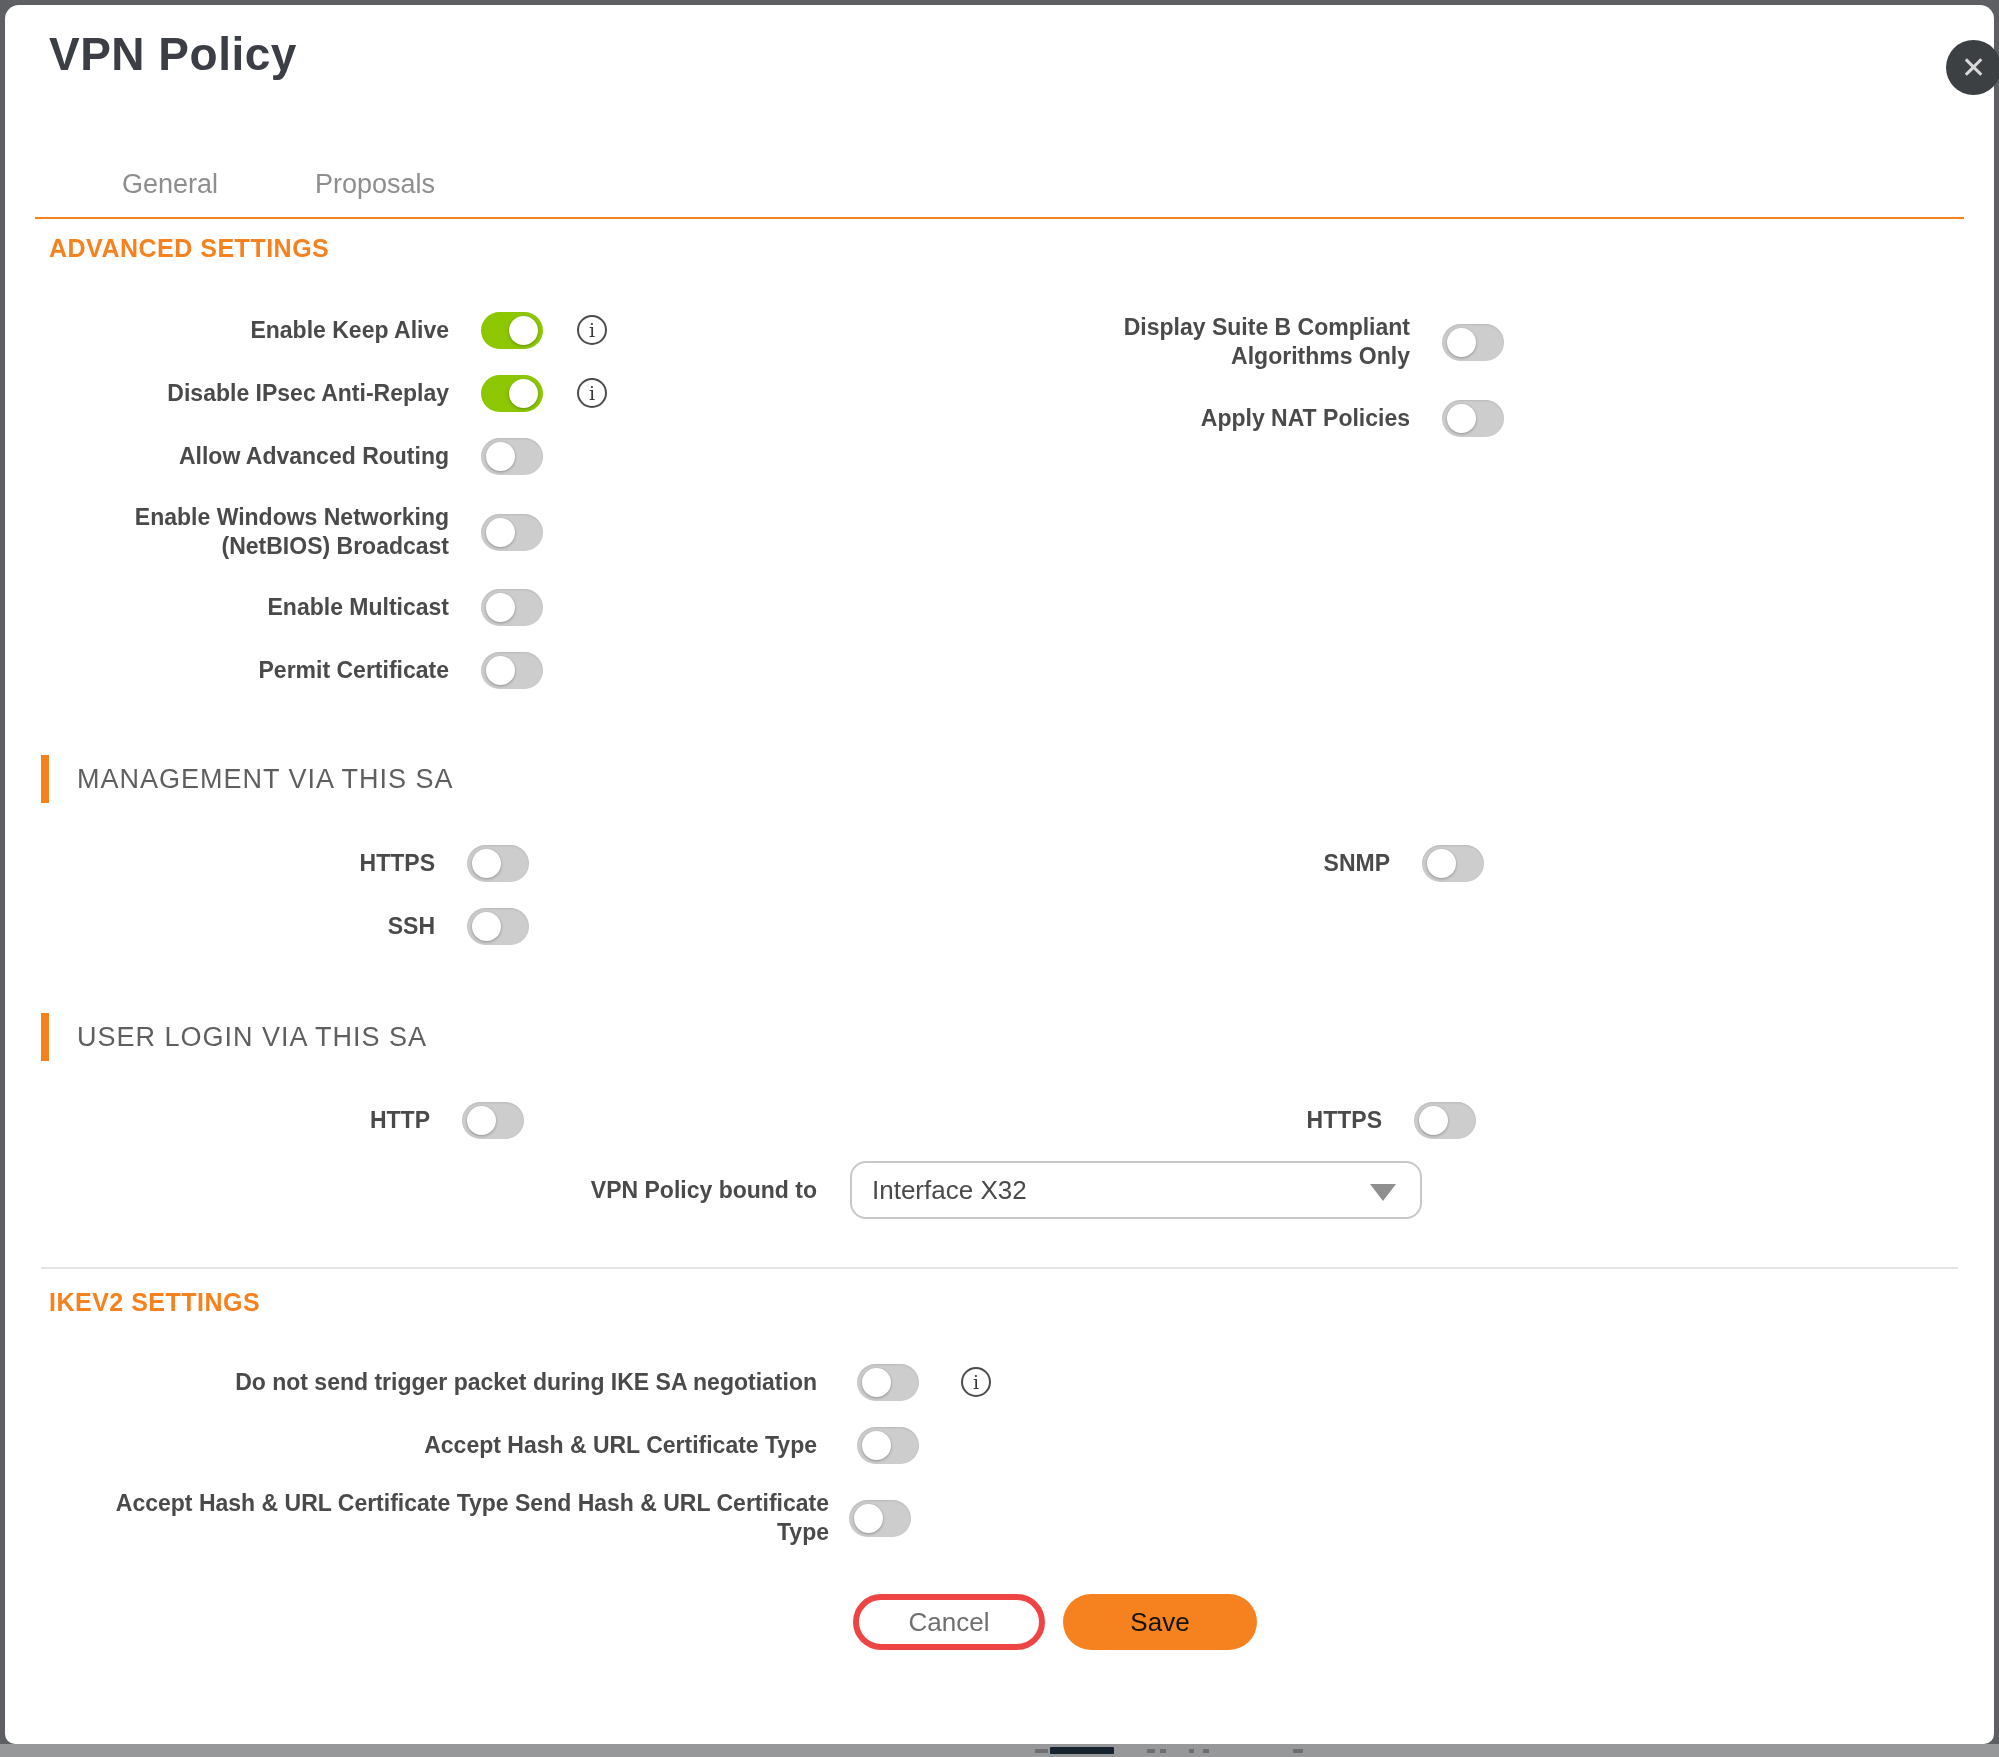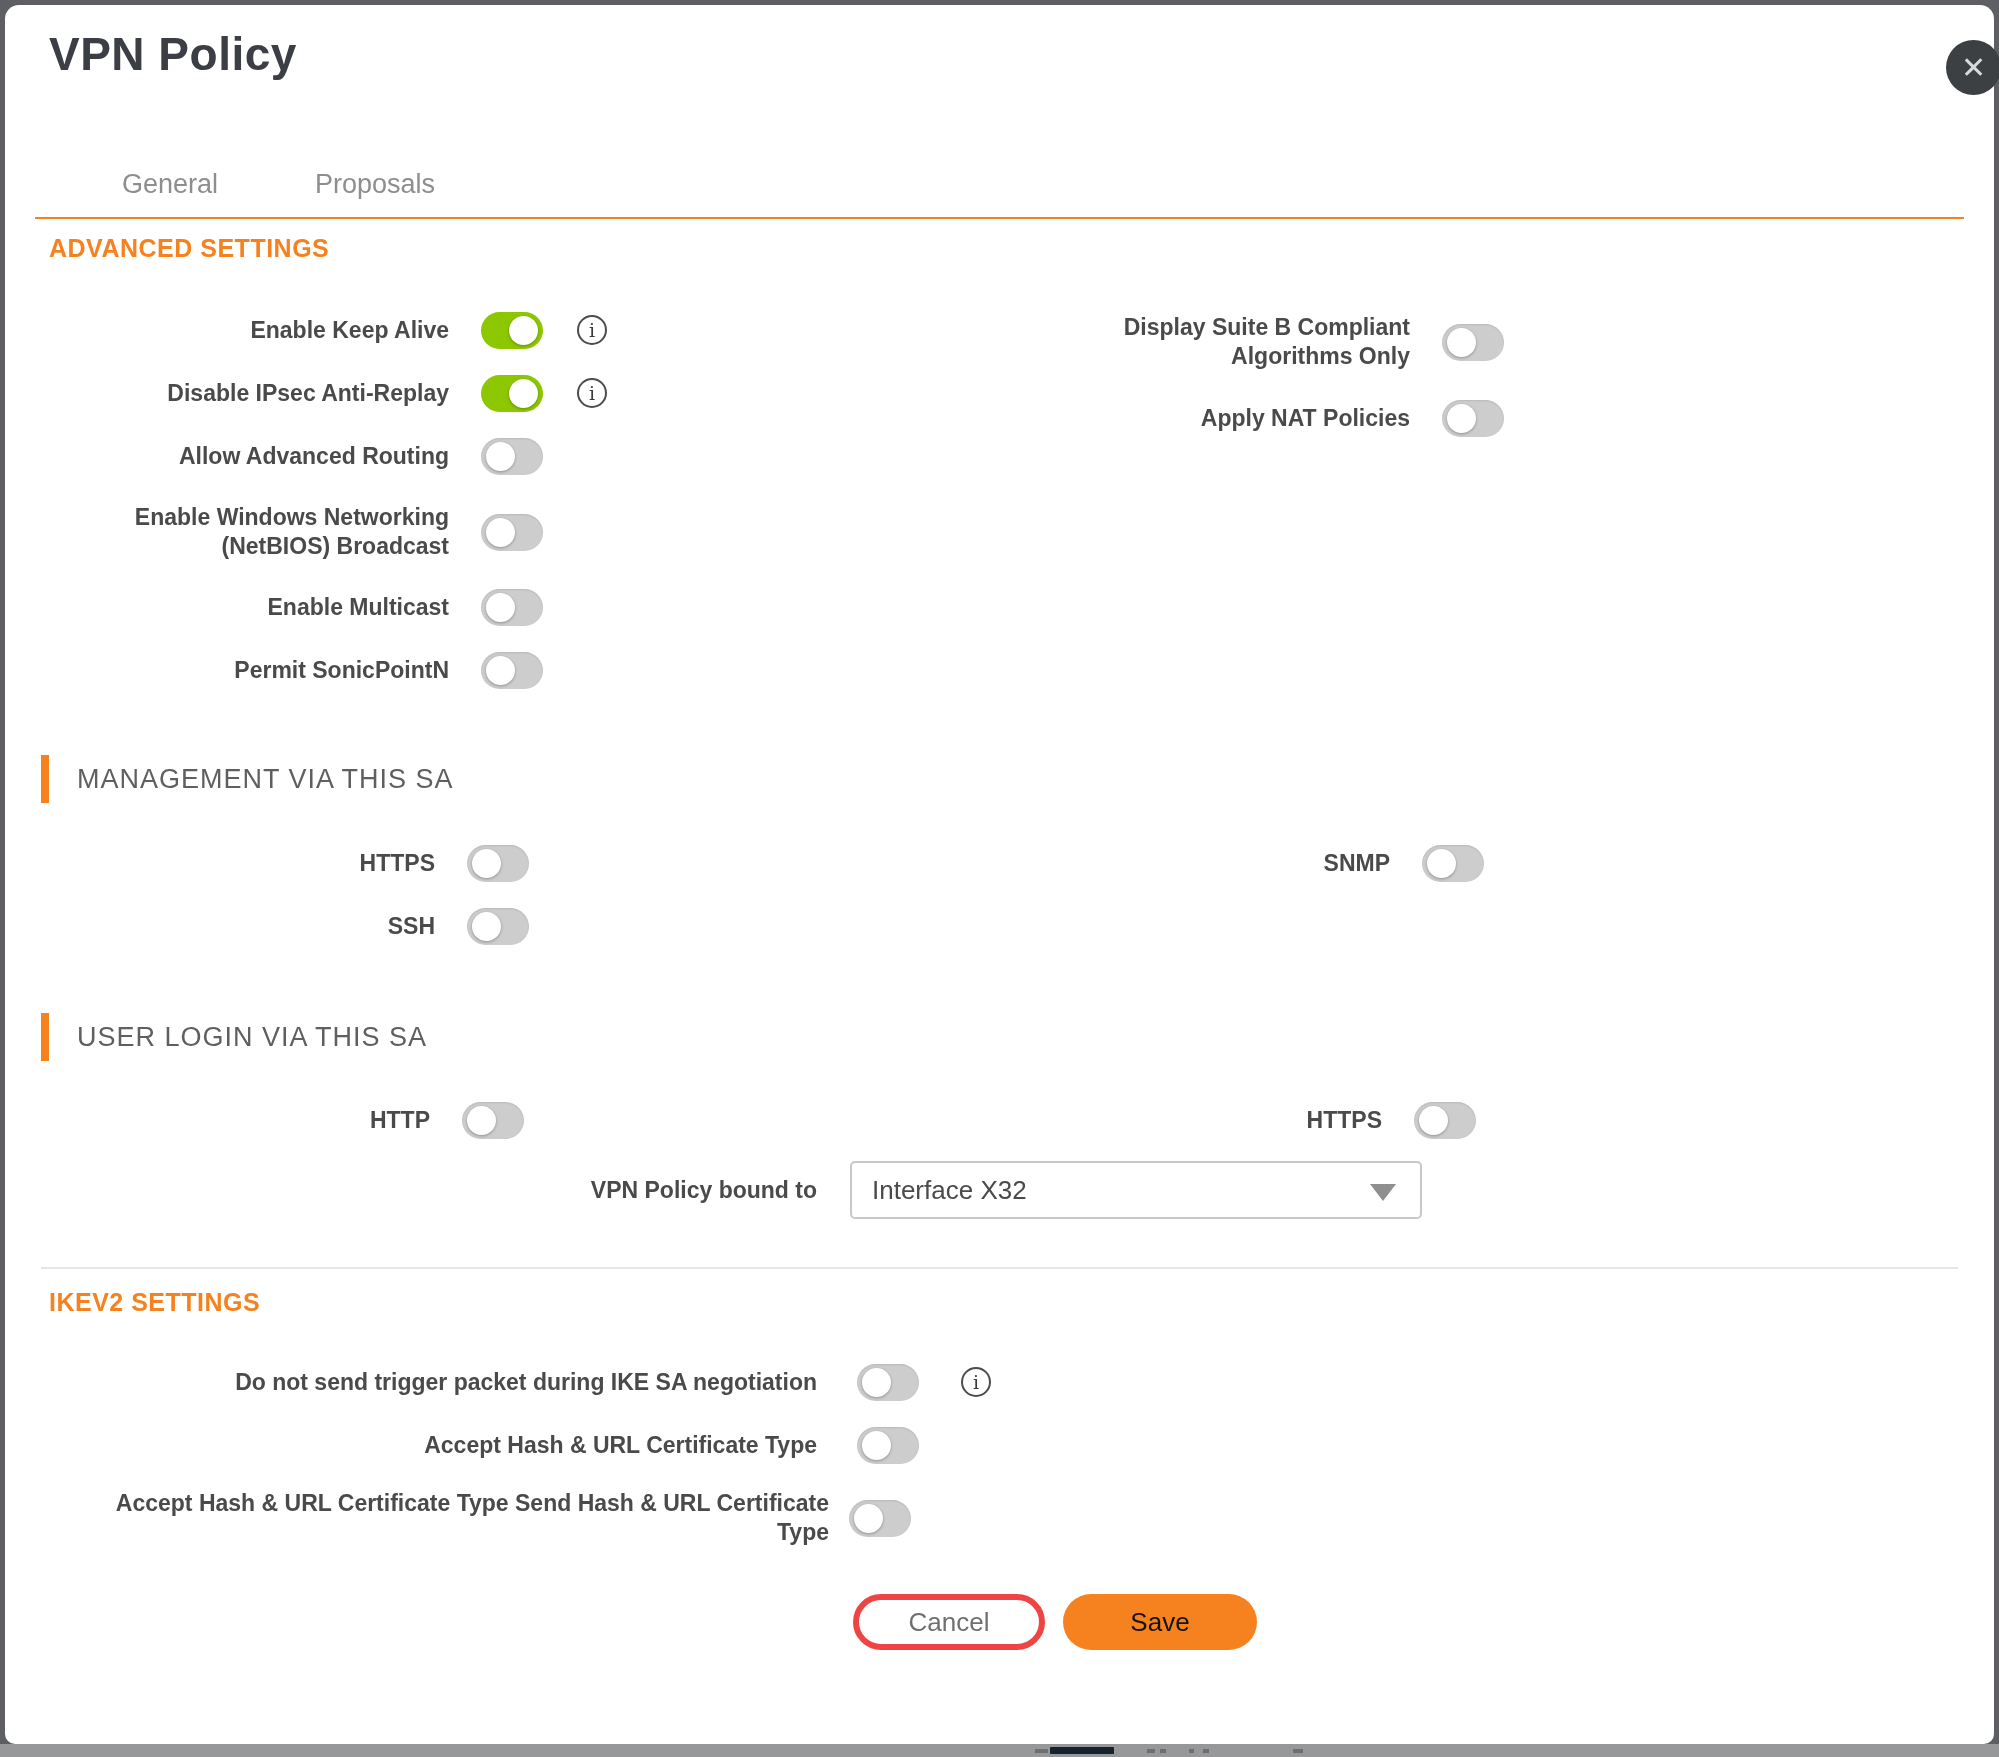--- a/index.html
+++ b/index.html
@@ -44,21 +44,21 @@
   .toggle.on { background:var(--toggle-on); box-shadow:none; }
   .toggle.on::after { left:auto; right:5px; }
 
   .info { width:30px; height:30px; border:2px solid #4c4c4c; border-radius:50%; flex:0 0 auto;
           display:flex; align-items:center; justify-content:center;
           font-family:"DejaVu Serif", serif; font-size:19px; color:#3a3a3a; margin-left:2px; }
 
   .divider { position:absolute; left:36px; right:36px; top:1262px; height:2px; background:#e5e5e5; }
 
   .bound-row { position:absolute; left:44px; top:1156px; height:58px; display:flex; align-items:center; }
-  .dropdown { width:572px; height:58px; margin-left:33px; border:2px solid #c8c8c8; border-radius:5px;
+  .dropdown { width:572px; height:58px; margin-left:33px; border:2px solid #c8c8c8; border-radius:16px;
               background:#fff; display:flex; align-items:center; padding:0 28px 0 20px; cursor:pointer; position:relative; }
   .dropdown .value { font-size:26px; color:#4a4a4a; }
   .caret { position:absolute; right:24px; top:21px; width:0; height:0;
            border-left:13px solid transparent; border-right:13px solid transparent; border-top:17px solid #8f8f8f; }
 
   .footer { position:absolute; top:1589px; left:0; width:100%; height:56px; }
   .btn { position:absolute; height:56px; border-radius:28px; font-size:26px; cursor:pointer;
          font-family:"Liberation Sans",sans-serif; }
   .btn-cancel { left:848px; width:192px; background:#ffffff; border:6px solid #ef4444; color:#6f6f6f; }
   .btn-save { left:1058px; width:194px; background:var(--accent); border:none; color:#141414; font-weight:500; }
@@ -95,21 +95,21 @@
   </div>
   <div class="row" style="left:44px; top:507px">
     <div class="lbl w400">Enable Windows Networking (NetBIOS) Broadcast</div>
     <div class="toggle"></div>
   </div>
   <div class="row" style="left:44px; top:582px">
     <div class="lbl w400">Enable Multicast</div>
     <div class="toggle"></div>
   </div>
   <div class="row" style="left:44px; top:645px">
-    <div class="lbl w400">Permit SonicPointN</div>
+    <div class="lbl w400">Permit Certificate</div>
     <div class="toggle"></div>
   </div>
 
   <div class="row" style="left:1005px; top:317px">
     <div class="lbl w400">Display Suite B Compliant Algorithms Only</div>
     <div class="toggle"></div>
   </div>
   <div class="row" style="left:1005px; top:393px">
     <div class="lbl w400">Apply NAT Policies</div>
     <div class="toggle"></div>

